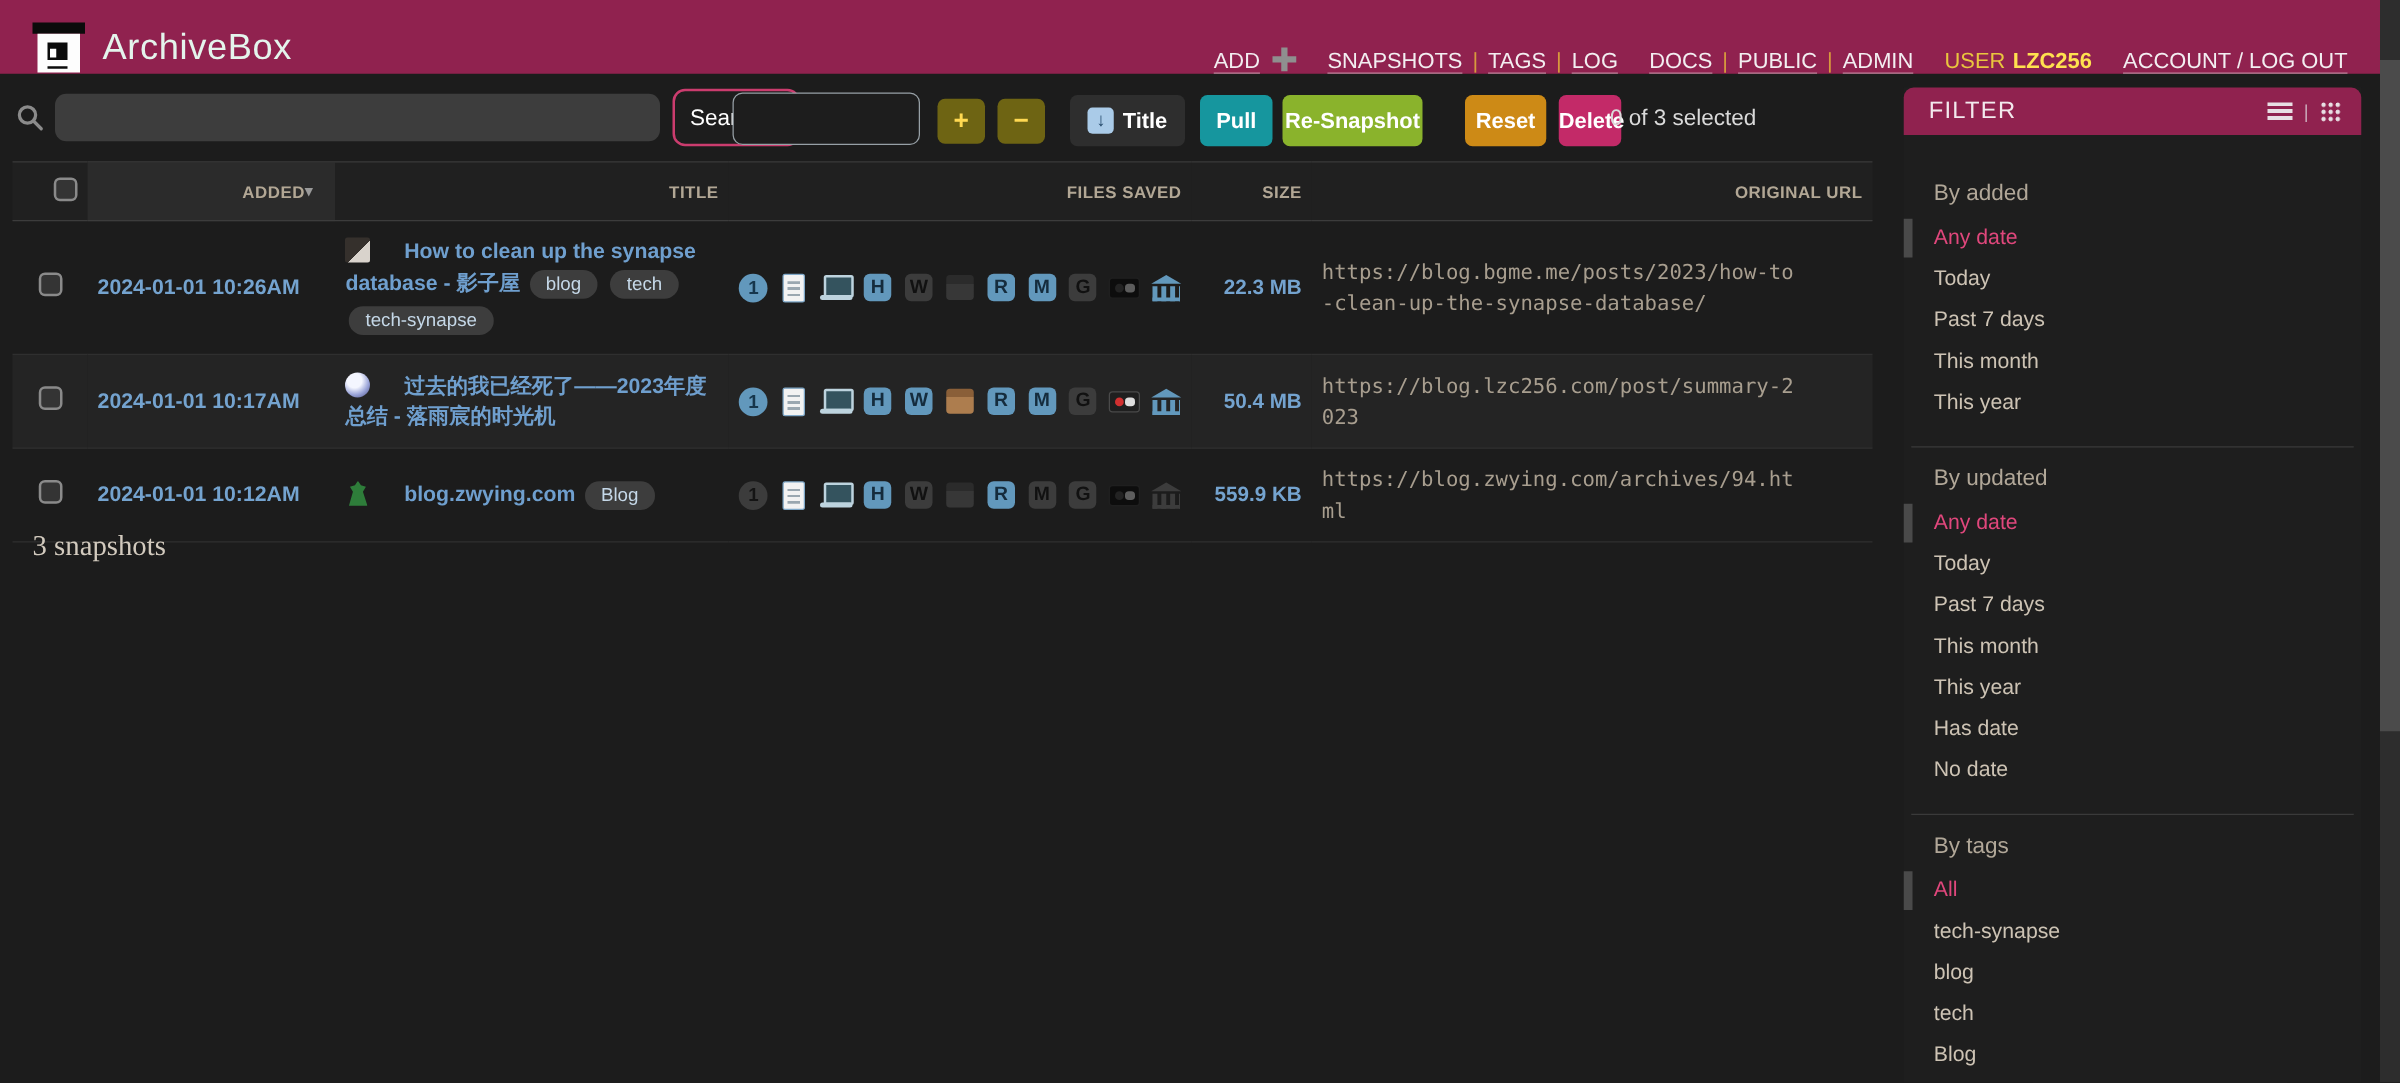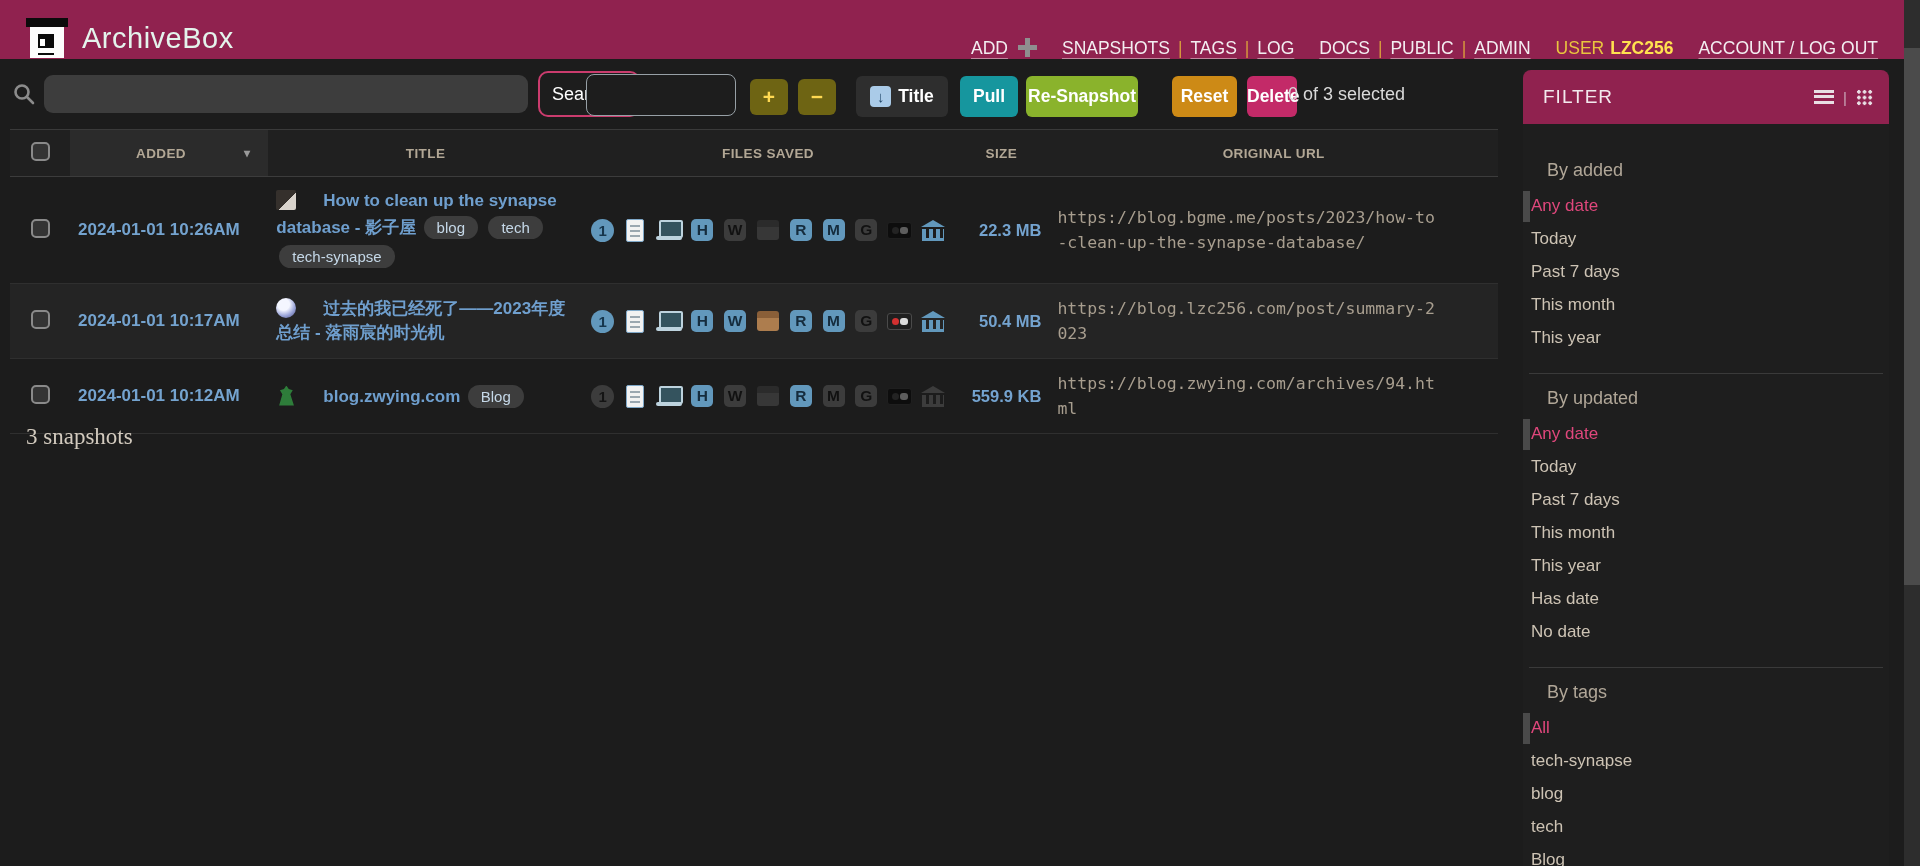--- a/index.html
+++ b/index.html
@@ -46,21 +46,21 @@
   .dl-ico { width:21px; height:21px; background:#aacbe8; border-radius:4px; color:#254a6b;
             display:flex; align-items:center; justify-content:center; font-size:15px; font-weight:bold; }
   .btn-pull   { left:960px;  width:58px;  background:#16969e; }
   .btn-resnap { left:1026px; width:112px; background:#8ab32c; }
   .btn-reset  { left:1172px; width:65px;  background:#cd8a16; }
   .btn-del    { left:1247px; width:50px;  background:#c32a68; }
   .sel-count { left:1288px; top:0; line-height:70px; color:#d9d9d9; font-size:18px; }
 
   
   .tbl { position:absolute; top:129px; left:10px; width:1488px; border-collapse:collapse; table-layout:fixed; }
-  .tbl th { background:#202020; color:#b2a795; font-size:13.5px; text-align:center; padding:12px 8px;
+  .tbl th { background:#202020; color:#b2a795; font-size:13.5px; text-align:right; padding:12px 8px;
             border-top:1px solid #3a3a3a; border-bottom:1px solid #3c3c3c; letter-spacing:.4px; }
   .tbl th.added-h { background:#2b2b2b; }
   .sort-arrow { float:right; color:#9a9a9a; font-size:12px; margin-right:10px; cursor:pointer; }
   .tbl td { border-bottom:1px solid #2f2f2f; padding:12px 8px; vertical-align:middle; }
   .tbl tr.alt td { background:#242424; }
   .c-cb { text-align:center; }
   .cb { display:inline-block; width:19px; height:19px; background:#343434; border:2px solid #8a8a8a;
         border-radius:5px; cursor:pointer; }
   .date { color:#74a3cf; font-weight:bold; font-size:17px; white-space:nowrap; text-decoration:none; cursor:pointer; }
   .title-link { color:#6f9fce; font-weight:bold; font-size:17px; text-decoration:none; cursor:pointer; line-height:24px;margin-left:20px; }
@@ -94,31 +94,31 @@
   .bank::after { content:""; position:absolute; left:1px; right:1px; top:9px; bottom:0;
                  background:repeating-linear-gradient(90deg,#6298bc 0 4px, transparent 4px 7px);
                  border-bottom:3px solid #6298bc; }
   .size { color:#74a3cf; font-weight:bold; font-size:16.5px; white-space:nowrap; display:block; text-align:right; }
   .url { font-family:"DejaVu Sans Mono",monospace; color:#a89e8f; font-size:16.5px; line-height:25px;
          word-break:break-all; width:384px; }
   .count { position:absolute; top:424px; left:26px; color:#d2cabe; font-size:23px;font-family:Liberation Serif, serif; }
 
   
   .sidebar { position:absolute; left:1523px; top:70px; width:366px; bottom:0; background:#1e1e1e; }
-  .sb-head { height:54px; background:#90224f; border-radius:8px 8px 0 0; display:flex; align-items:center;
+  .sb-head { height:38px; background:#90224f; border-radius:8px 8px 0 0; display:flex; align-items:center;
              padding:0 16px 0 20px; }
   .sb-title { color:#f2e9ed; font-size:19px; letter-spacing:1px; }
   .sb-views { margin-left:auto; display:flex; align-items:center; }
   .vt-list { width:20px; height:14px; background:repeating-linear-gradient(#e8dfe4 0 3px, transparent 3px 5.5px); cursor:pointer; }
   .vt-sep { color:#caa9b9; margin:0 9px; font-size:15px; }
   .vt-grid { width:17px; height:17px; cursor:pointer;
              background-image:radial-gradient(#e8dfe4 1.7px, transparent 1.9px); background-size:5.7px 5.7px; }
   .sb-body { padding-top:22px; }
   .sb-heading { margin:14px 0 9px 24px; color:#b1a798; font-size:18px; }
-  .sb-item { position:relative; padding:5px 0 6px 8px; color:#cdc3b4; font-size:17px; line-height:22px; cursor:pointer; }
+  .sb-item { position:relative; padding:5px 0 6px 24px; color:#cdc3b4; font-size:17px; line-height:22px; cursor:pointer; }
   .sb-item.sel { color:#e0477c; }
   .sb-item.sel::before { content:""; position:absolute; left:0; top:1px; bottom:1px; width:7px; background:#4a4a4a; }
   .sb-div { border:none; border-top:1px solid #3a3a3a; margin:18px 6px 0 6px; }
 
   
   .scroll-track { position:absolute; right:0; top:0; width:16px; height:866px; background:#2d2d2d; }
   .scroll-thumb { position:absolute; left:0; right:0; top:48px; height:537px; background:#4b4b4b; cursor:pointer; }
 </style>
 </head>
 <body>

